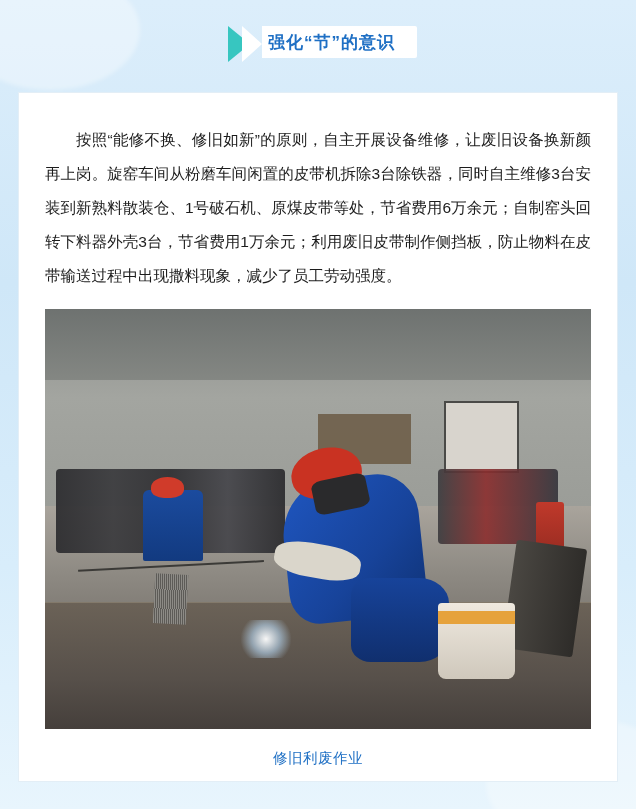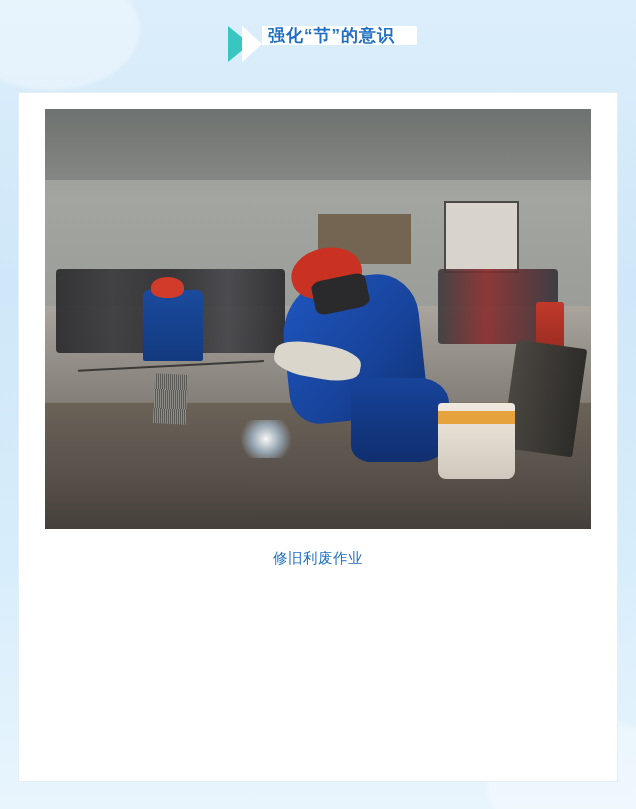--- a/index.html
+++ b/index.html
@@ -24,21 +24,21 @@
   .banner {
     position: relative;
     height: 90px;
   }
   .banner-inner {
     position: absolute;
     left: 228px;
     top: 26px;
     display: flex;
     align-items: stretch;
-    height: 19px;
+    height: 32px;
   }
   .banner-arrow {
     position: relative;
     width: 34px;
     height: 36px;
   }
   .banner-arrow .tri-teal {
     position: absolute;
     left: 0;
     top: 0;
@@ -290,20 +290,21 @@
         <div class="tri-teal"></div>
         <div class="tri-white"></div>
       </div>
       <div class="banner-title-box">
         <span class="banner-title">强化“节”的意识</span>
       </div>
     </div>
   </div>
 
   <div class="card">
+    <p class="body-text">按照“能修不换、修旧如新”的原则，自主开展设备维修，让废旧设备换新颜再上岗。旋窑车间从粉磨车间闲置的皮带机拆除3台除铁器，同时自主维修3台安装到新熟料散装仓、1号破石机、原煤皮带等处，节省费用6万余元；自制窑头回转下料器外壳3台，节省费用1万余元；利用废旧皮带制作侧挡板，防止物料在皮带输送过程中出现撒料现象，减少了员工劳动强度。</p>
 
     <div class="photo-wrap">
       <div class="photo">
         <div class="ph-wall"></div>
         <div class="ph-wall-beam"></div>
         <div class="ph-poster"></div>
         <div class="ph-shelf"></div>
         <div class="ph-floor"></div>
         <div class="ph-bikes"></div>
         <div class="ph-bikes2"></div>

